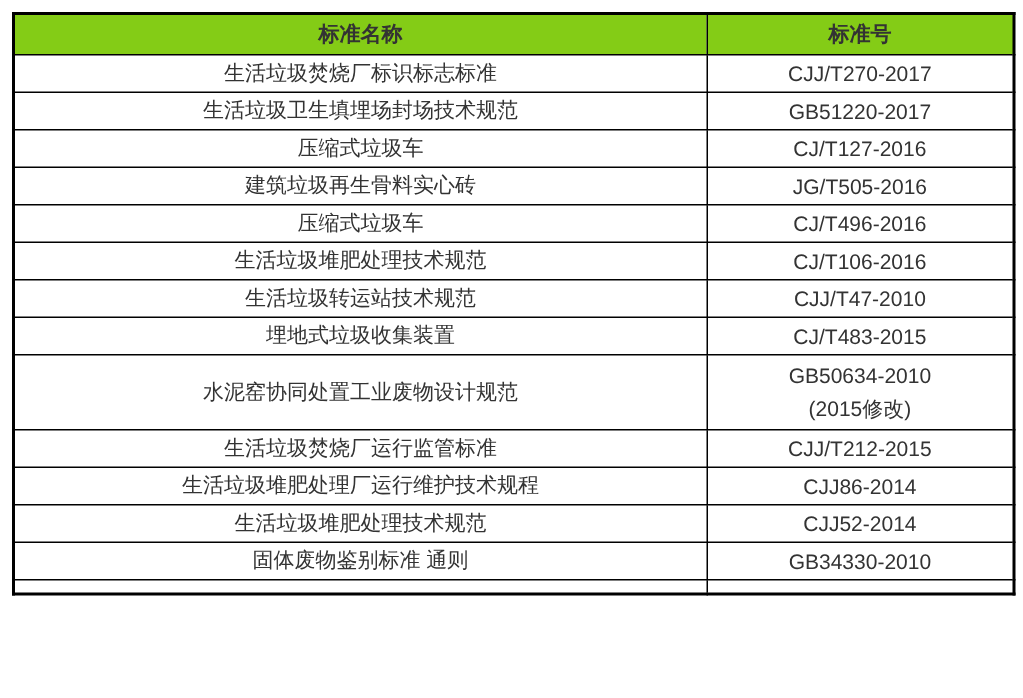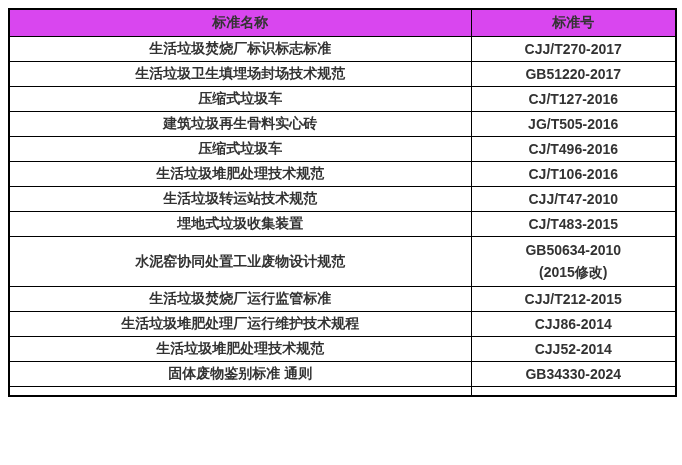--- a/index.html
+++ b/index.html
@@ -28,27 +28,27 @@
     border: 1px solid #000000;
     text-align: center;
     vertical-align: middle;
     color: #333333;
     font-size: 14px;
     padding: 0 4px;
     overflow: hidden;
     white-space: nowrap;
   }
   table.standards th {
-    background: #d946ef;
+    background: #84cc16;
     height: 26px;
     font-weight: bold;
   }
   table.standards td {
     height: 24px;
-    font-weight: bold;
+    font-weight: normal;
     margin-left: 24px;
   }
   table.standards col.c-name   { width: 462px; }
   table.standards col.c-number { width: 205px; }
   table.standards tr.row-tall td {
     height: 49px;
     line-height: 1.55;
   }
   table.standards tr.row-partial td {
     height: 8px;
@@ -115,20 +115,20 @@
       <tr>
         <td>生活垃圾堆肥处理厂运行维护技术规程</td>
         <td>CJJ86-2014</td>
       </tr>
       <tr>
         <td>生活垃圾堆肥处理技术规范</td>
         <td>CJJ52-2014</td>
       </tr>
       <tr>
         <td>固体废物鉴别标准 通则</td>
-        <td>GB34330-2024</td>
+        <td>GB34330-2010</td>
       </tr>
       <tr class="row-partial">
         <td></td>
         <td></td>
       </tr>
     </tbody>
 </table>
 
 </body></html>

